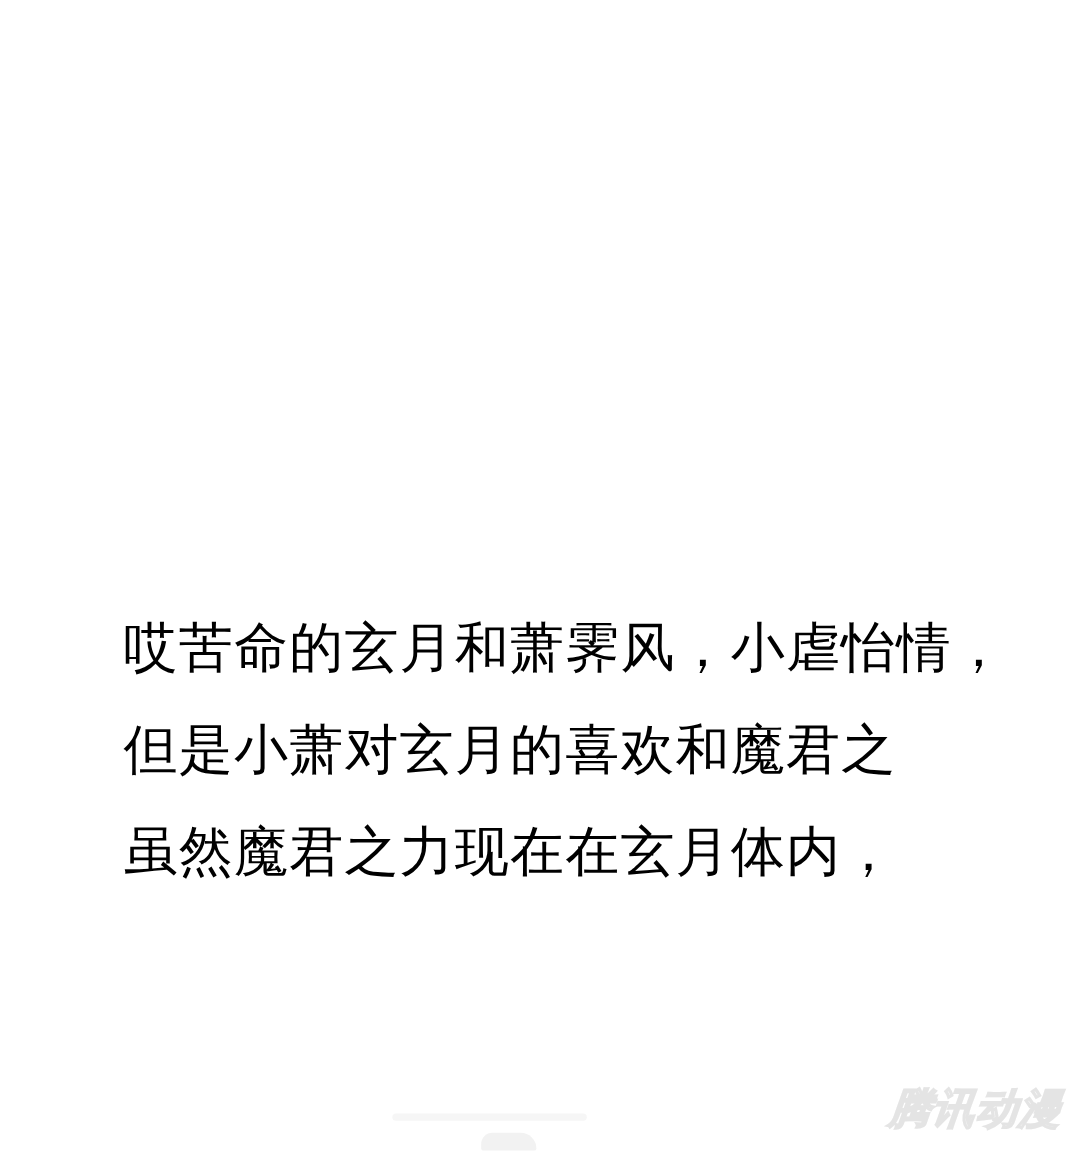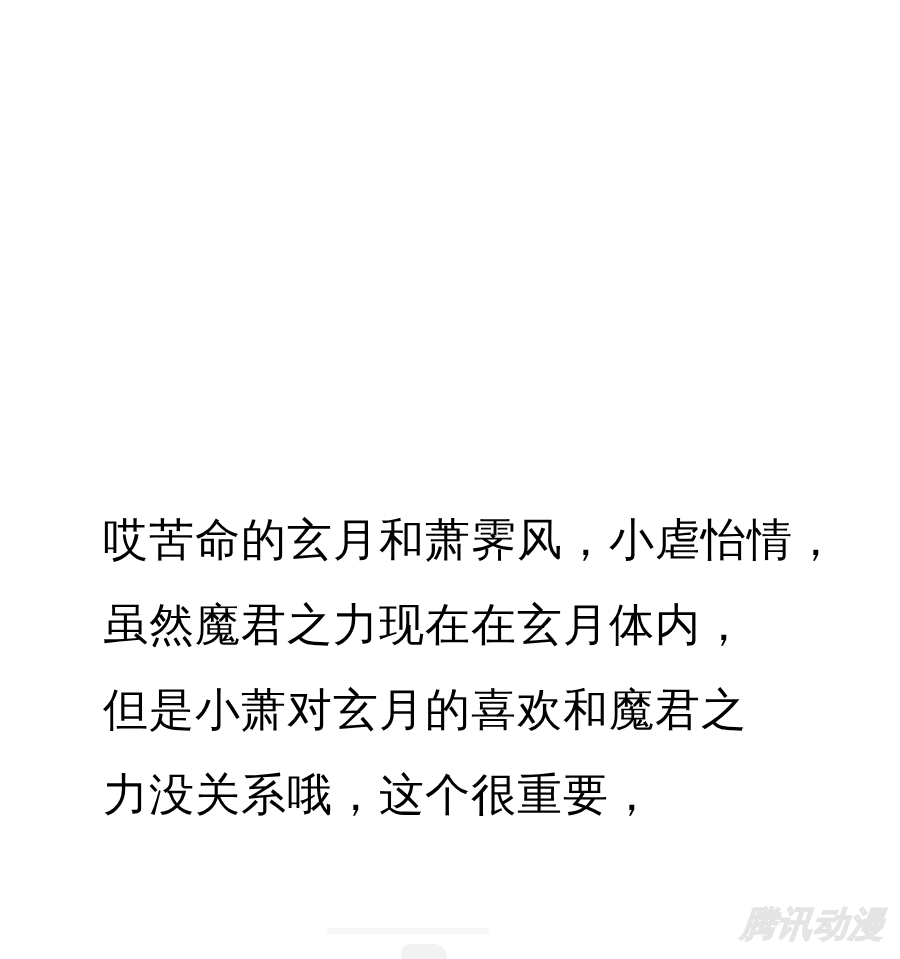--- a/index.html
+++ b/index.html
@@ -75,23 +75,22 @@
     border-radius: 10px 14px 2px 2px;
   }
 </style>
 </head>
 <body>
 
 <div class="page">
 
   <div class="caption">
     <div class="caption-line">哎苦命的玄月和萧霁风，小虐怡情，</div>
+    <div class="caption-line">但是小萧对玄月的喜欢和魔君之</div>
     <div class="caption-line">虽然魔君之力现在在玄月体内，</div>
-    <div class="caption-line">但是小萧对玄月的喜欢和魔君之</div>
-    <div class="caption-line">力没关系哦，这个很重要，</div>
   </div>
 
   <div class="artifact-bar"></div>
   <div class="artifact-blob"></div>
 
   <div class="watermark">腾讯动漫</div>
 
 </div>
 
 </body></html>

